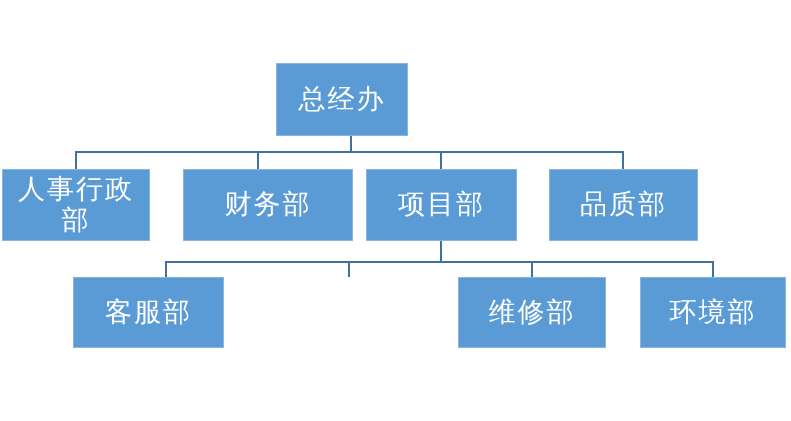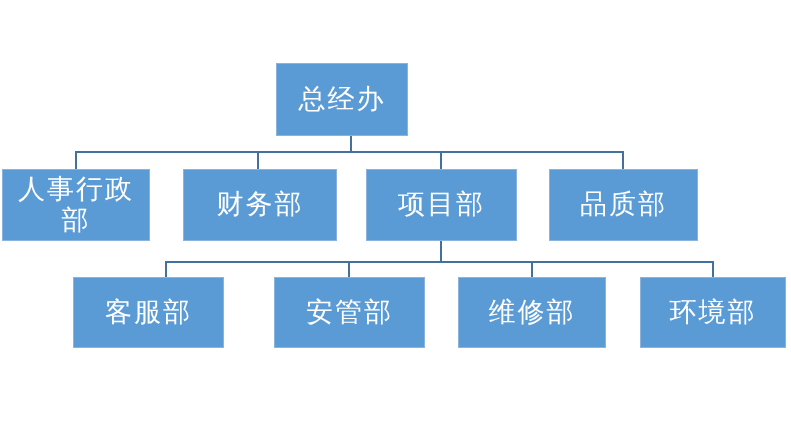--- a/index.html
+++ b/index.html
@@ -37,21 +37,21 @@
     letter-spacing: 2px;
     cursor: default;
     user-select: none;
   }
   .node .lbl { display: inline-block; }
   
   .n-root { left: 276px; top: 63px;  width: 132px; height: 73px; }
   
   .n-hr   { left: 2px;   top: 169px; width: 148px; height: 72px; text-align: center; }
   .n-hr .lbl { max-width: 122px; }  
-  .n-fin  { left: 183px; top: 169px; width: 154px; height: 72px; }
+  .n-fin  { left: 183px; top: 169px; width: 170px; height: 72px; }
   .n-proj { left: 366px; top: 169px; width: 151px; height: 72px; }
   .n-qual { left: 549px; top: 169px; width: 149px; height: 72px; align-items: center; }
   
   .n-cs   { left: 73px;  top: 277px; width: 151px; height: 71px; }
   .n-sec  { left: 274px; top: 277px; width: 151px; height: 71px; }
   .n-mnt  { left: 458px; top: 277px; width: 148px; height: 71px; }
   .n-env  { left: 640px; top: 277px; width: 146px; height: 71px; }
 
   .conn { position: absolute; background: var(--connector); }
   .conn.v { width: 2px; }
@@ -104,23 +104,20 @@
   <div class="node n-proj">
     <span class="lbl">项目部</span>
   </div>
   <div class="node n-qual">
     <span class="lbl">品质部</span>
   </div>
 
   <div class="node n-cs">
     <span class="lbl">客服部</span>
   </div>
-  <div class="node n-sec">
-    <span class="lbl">安管部</span>
-  </div>
   <div class="node n-mnt">
     <span class="lbl">维修部</span>
   </div>
   <div class="node n-env">
     <span class="lbl">环境部</span>
   </div>
 
 </div>
 
 </body></html>

